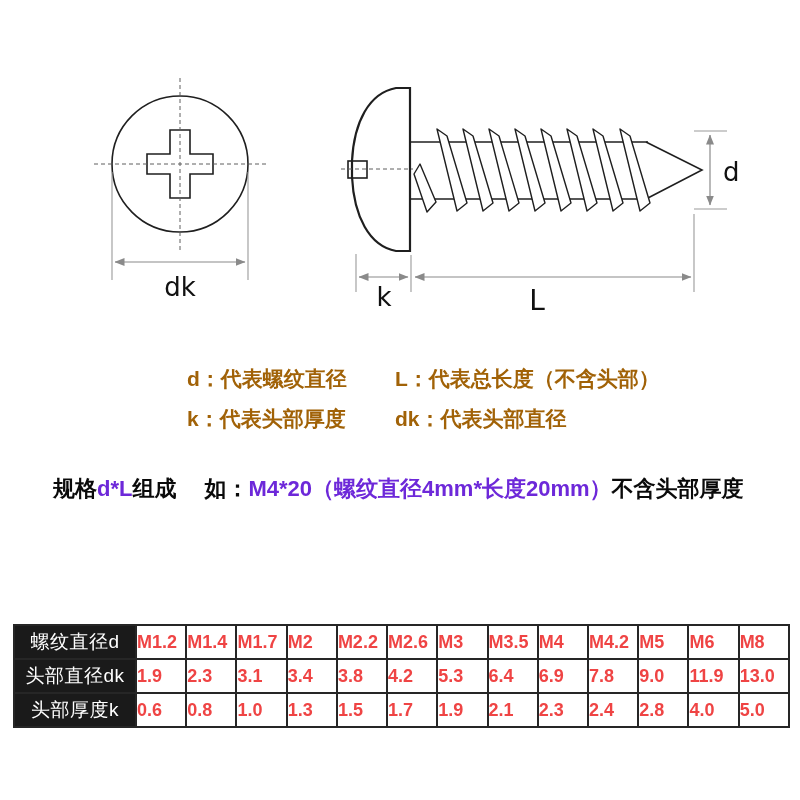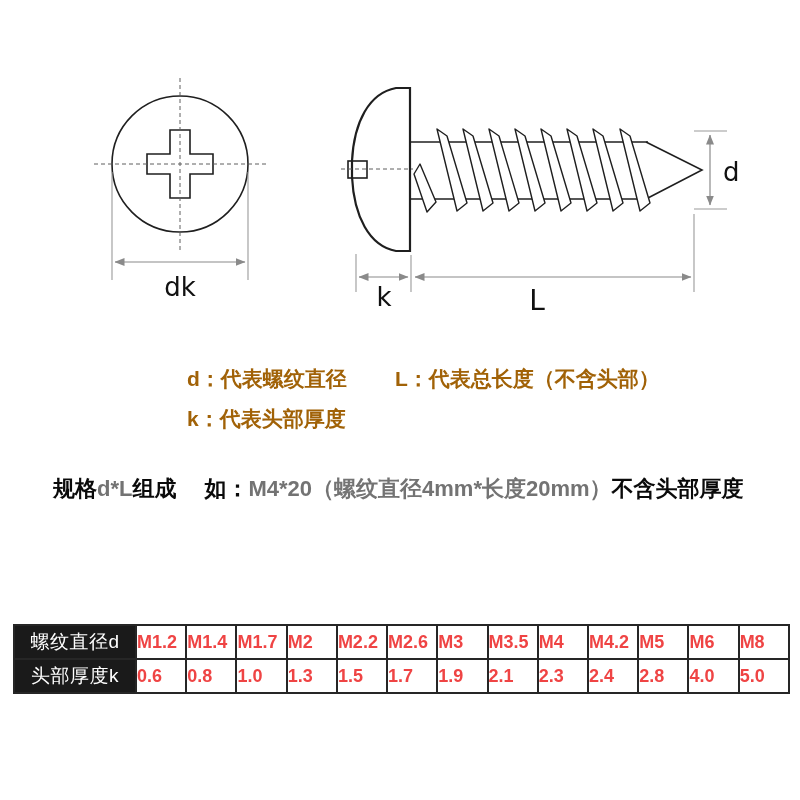--- a/index.html
+++ b/index.html
@@ -29,21 +29,21 @@
   .lg-L  { left: 395px; top: 365px; }
   .lg-k  { left: 187px; top: 405px; }
   .lg-dk { left: 395px; top: 405px; }
 
   
   .spec-line {
     position: absolute; left: 53px; top: 474px;
     display: flex; align-items: baseline; white-space: nowrap;
     font-weight: bold; font-size: 22px; color: #0a0a0a; justify-content: space-between;
   }
-  .spec-line .red { color: #737373; }
+  .spec-line .red { color: #6d28d9; }
   .spec-line .gap { margin-left: 28px; }
 
   
   .warning {
     position: absolute; left: 64px; top: 577px;
     font-weight: bold; font-size: 18px; color: #f00000;
     white-space: nowrap; letter-spacing: 0.2px;
   }
 
   
@@ -119,20 +119,21 @@
       <line x1="359" y1="277" x2="408" y2="277" class="dim" marker-start="url(#arr)" marker-end="url(#arr)"></line>
       <line x1="415" y1="277" x2="691" y2="277" class="dim" marker-start="url(#arr)" marker-end="url(#arr)"></line>
       <text x="384" y="306" text-anchor="middle" class="dimlabel">k</text>
       <text x="537" y="310" text-anchor="middle" class="dimlabel2">L</text>
     </g>
   </svg>
 
   <span class="lg lg-d">d：代表螺纹直径</span>
   <span class="lg lg-L">L：代表总长度（不含头部）</span>
   <span class="lg lg-k">k：代表头部厚度</span>
+  <span class="lg lg-dk">dk：代表头部直径</span>
 
   <div class="spec-line">
     <span>规格</span>
     <span class="red">d*L</span>
     <span>组成</span>
     <span class="gap">如：</span>
     <span class="red">M4*20（螺纹直径4mm*长度20mm）</span>
     <span>不含头部厚度</span>
   </div>
 
@@ -153,20 +154,36 @@
         <td>M2.6</td>
         <td>M3</td>
         <td>M3.5</td>
         <td>M4</td>
         <td>M4.2</td>
         <td>M5</td>
         <td>M6</td>
         <td>M8</td>
       </tr>
       <tr>
+        <th>头部直径dk</th>
+        <td>1.9</td>
+        <td>2.3</td>
+        <td>3.1</td>
+        <td>3.4</td>
+        <td>3.8</td>
+        <td>4.2</td>
+        <td>5.3</td>
+        <td>6.4</td>
+        <td>6.9</td>
+        <td>7.8</td>
+        <td>9.0</td>
+        <td>11.9</td>
+        <td>13.0</td>
+      </tr>
+      <tr>
         <th>头部厚度k</th>
         <td>0.6</td>
         <td>0.8</td>
         <td>1.0</td>
         <td>1.3</td>
         <td>1.5</td>
         <td>1.7</td>
         <td>1.9</td>
         <td>2.1</td>
         <td>2.3</td>

